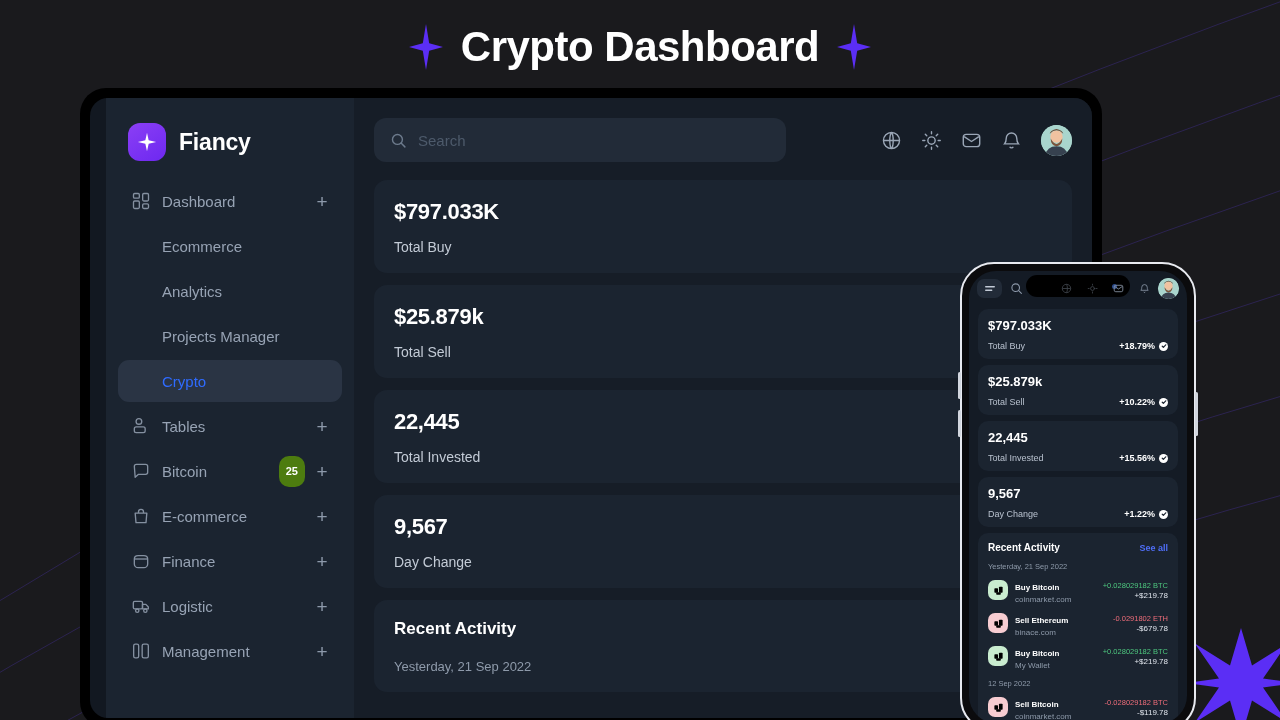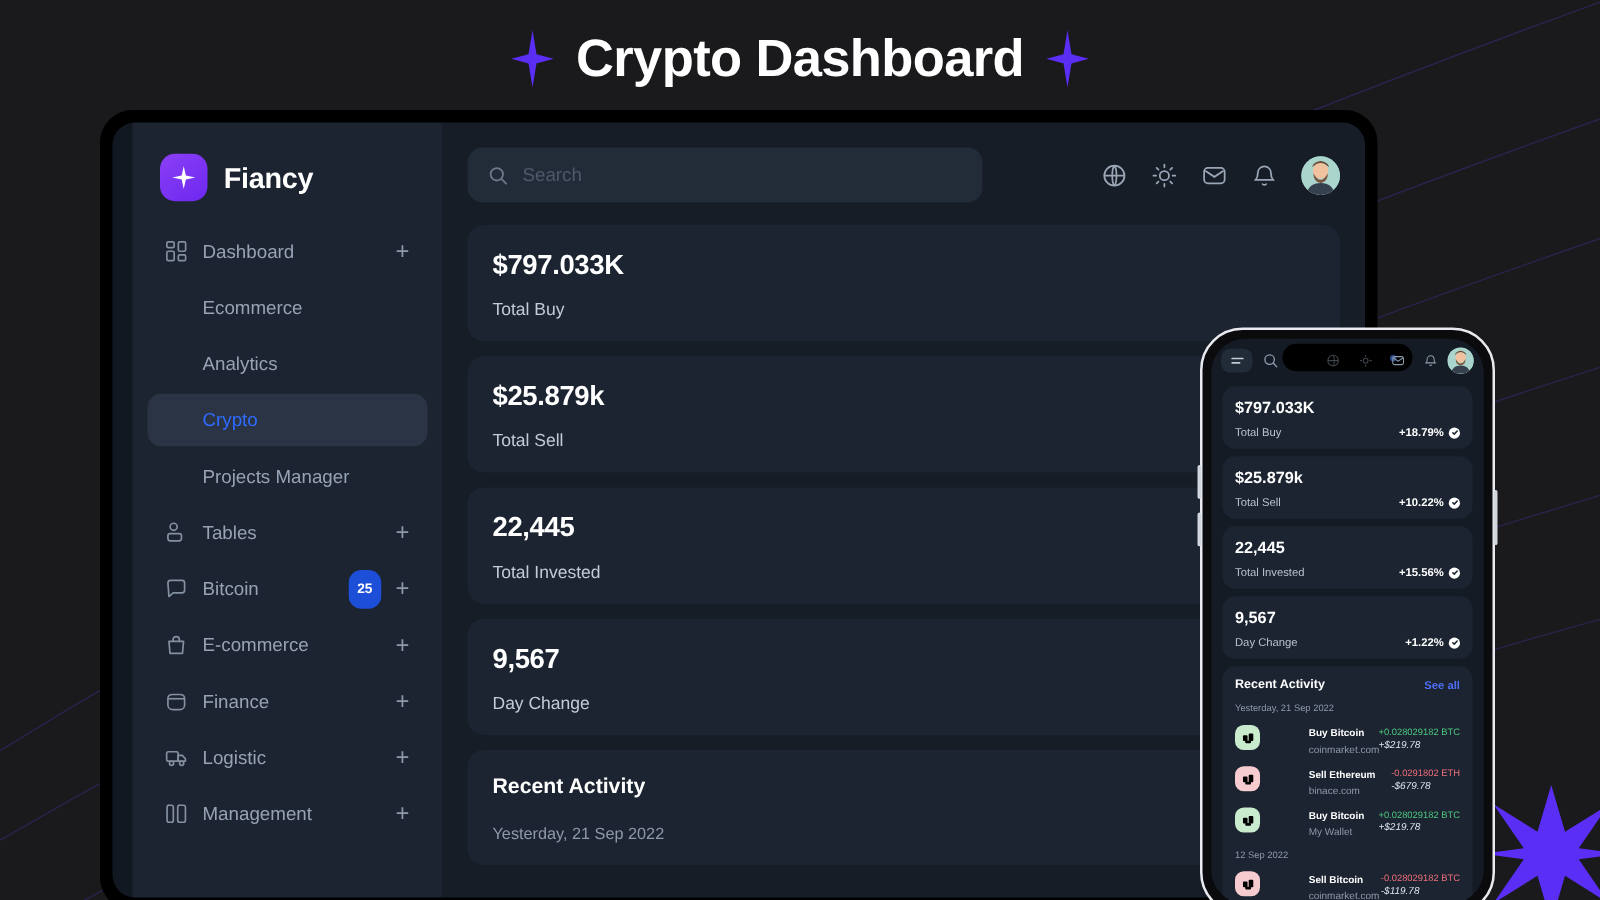--- a/index.html
+++ b/index.html
@@ -115,21 +115,21 @@
   }
   .ni-label { flex: 1; white-space: nowrap; }
   .ni-plus {
     font-size: 19px; color: #8d99aa; line-height: 1;
     width: 16px; text-align: center; flex: none;
   }
   .badge {
     min-width: 24px; height: 31px;
     padding: 0 7px;
     border-radius: 10px;
-    background: #1d4ed8;
+    background: #4d7c0f;
     color: #fff;
     font-size: 11px; font-weight: bold;
     display: flex; align-items: center; justify-content: center;
     margin-right: 9px;
     flex: none;
   }
   .badge.sm { min-width: 19px; padding: 0 5px; }
 
   
   .main {
@@ -281,35 +281,34 @@
     font-size: 9px; font-weight: bold; color: #4f6ef7;
     cursor: pointer;
   }
   .ph-act-date {
     font-size: 7.5px; color: #8e9aaa;
     margin-top: 9px; margin-bottom: 5px;
   }
   .tx-row {
     display: flex; align-items: center;
     margin-bottom: 5px;
-    gap: 32px;
   }
   .tx-ico {
     width: 20px; height: 20px; border-radius: 7px;
     flex: none; margin-right: 7px;
     display: flex; align-items: center; justify-content: center;
   }
   .tx-ico.buy { background: #c9eccf; }
   .tx-ico.sell { background: #f7ccd1; }
   .tx-mid { min-width: 0; }
   .tx-name { font-size: 8px; font-weight: bold; color: #ffffff; white-space: nowrap; }
   .tx-src { font-size: 8px; color: #8e9aaa; white-space: nowrap; margin-top: 1px; }
-  .tx-right { margin-left: auto; }
+  .tx-right { margin-left: auto; text-align: right; }
   .tx-amt { font-size: 7.5px; white-space: nowrap; }
-  .tx-fiat { font-size: 8px; color: #dfe4ec; white-space: nowrap; margin-top: 1px; font-style: italic; }
+  .tx-fiat { font-size: 8px; color: #dfe4ec; white-space: nowrap; margin-top: 1px; }
   .pos { color: #4ec77f; }
   .neg { color: #ef6d7a; }
 
   .vol-btn {
     position: absolute;
     left: -4px;
     width: 3px; height: 27px;
     background: #d2d6de;
     border-radius: 2px;
     z-index: 3;
@@ -380,25 +379,25 @@
               </span>
               <span class="ni-label">Dashboard</span>
               <span class="ni-plus">+</span>
             </div>
             <div class="nav-item sub">
               <span class="ni-label">Ecommerce</span>
             </div>
             <div class="nav-item sub">
               <span class="ni-label">Analytics</span>
             </div>
+            <div class="nav-item sub">
+              <span class="ni-label">Projects Manager</span>
+            </div>
             <div class="nav-item sub active">
               <span class="ni-label">Crypto</span>
-            </div>
-            <div class="nav-item sub">
-              <span class="ni-label">Projects Manager</span>
             </div>
             <div class="nav-item">
               <span class="ni-icon">
                 <svg width="20" height="20" viewBox="0 0 24 24" fill="none" stroke="currentColor" stroke-width="1.6" stroke-linejoin="round">
                   <circle cx="9.5" cy="6.5" r="3.4"></circle>
                   <rect x="4" y="13" width="13" height="7" rx="2.2"></rect>
                 </svg>
               </span>
               <span class="ni-label">Tables</span>
               <span class="ni-plus">+</span>

